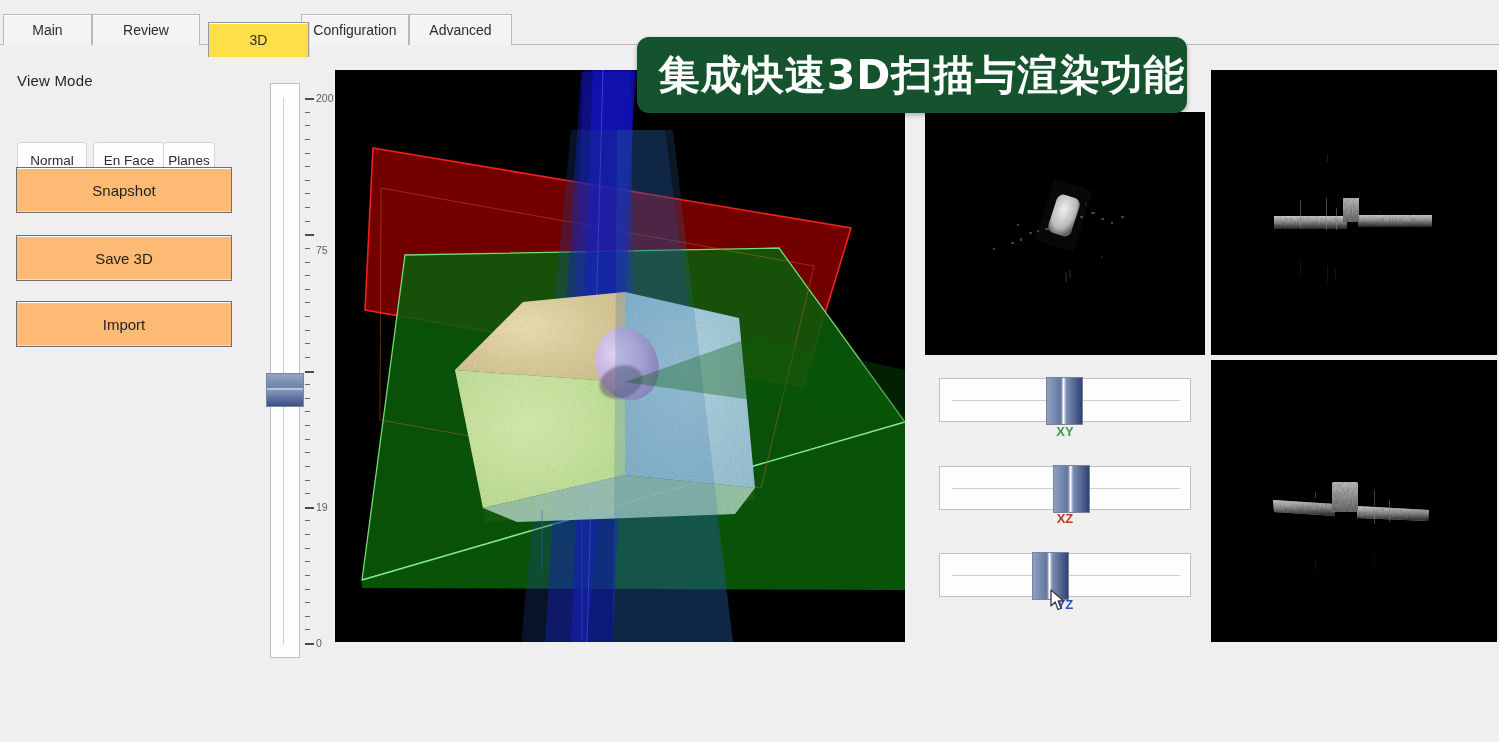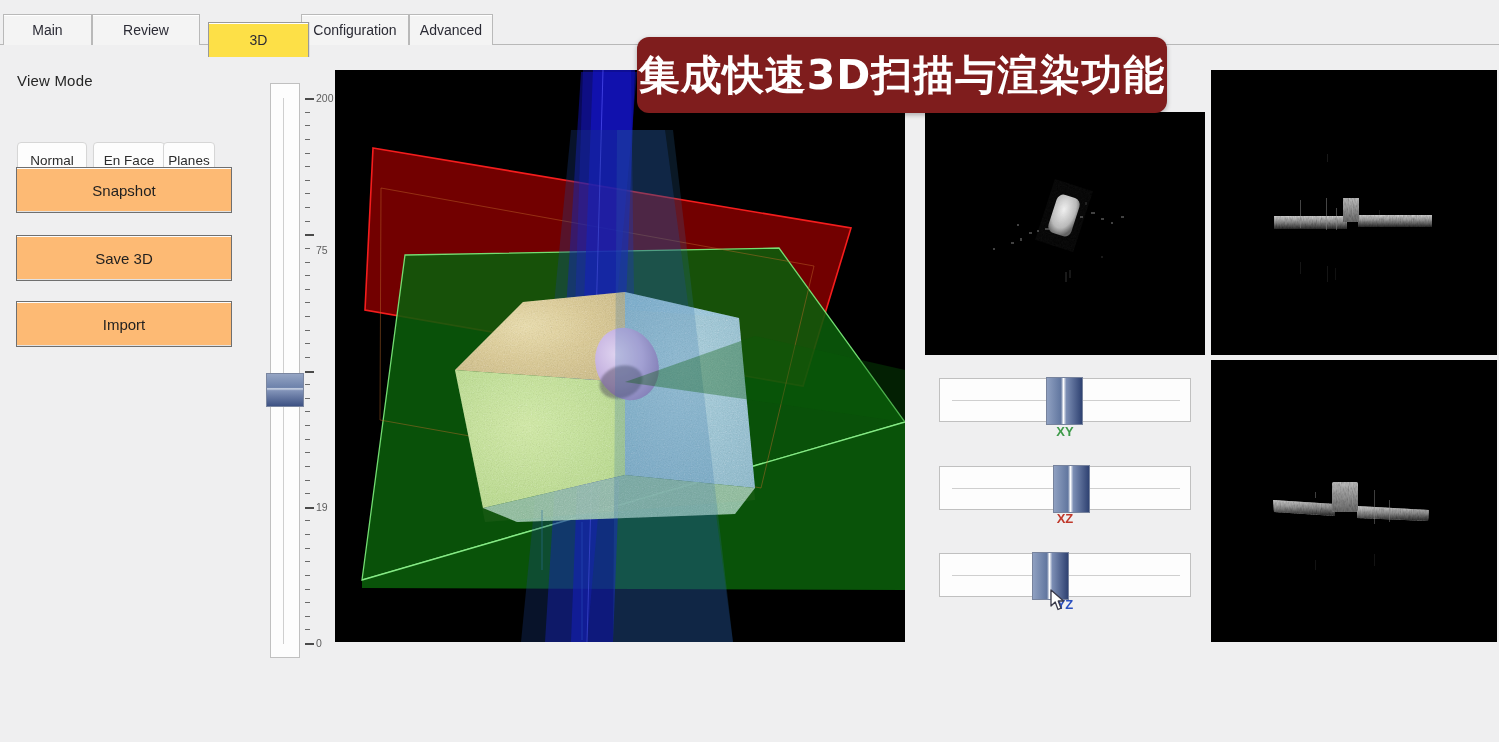--- a/index.html
+++ b/index.html
@@ -103,25 +103,26 @@
   
   #viewport3d{
     position:absolute;left:335px;top:70px;width:570px;height:572px;
     background:#000;overflow:hidden;
   }
   #viewport3d svg{display:block;}
 
   
   #banner{
     position:absolute;left:637px;top:37px;width:530px;height:76px;
-    background:#7f1d1d;
+    background:#14532d;
     border-radius:12px;
     display:flex;align-items:center;justify-content:center;
     z-index:30;
     box-shadow:0 2px 5px rgba(0,0,0,.28);
+    padding-left:20px;
   }
   #banner span{
     color:#ffffff;font-size:41px;font-weight:bold;
     letter-spacing:1px;
     font-family:"DejaVu Sans","Liberation Sans",sans-serif;
   }
 
   
   .imgpanel{position:absolute;background:#000;}
   .imgpanel svg{display:block;}
@@ -163,21 +164,21 @@
   </div>
 
   <div class="tab active" style="left:200px;width:101px;">
     <span>3D</span>
   </div>
 
   <div class="tab" style="left:301px;width:108px;">
     <span>Configuration</span>
   </div>
 
-  <div class="tab" style="left:409px;width:84px;">
+  <div class="tab" style="left:409px;width:103px;">
     <span>Advanced</span>
   </div>
 </div>
 
 <div id="leftpanel">
 
   <div id="viewmode-label">View Mode</div>
 
   <div class="modebtn" style="left:17px;width:70px;">
     <span>Normal</span>

